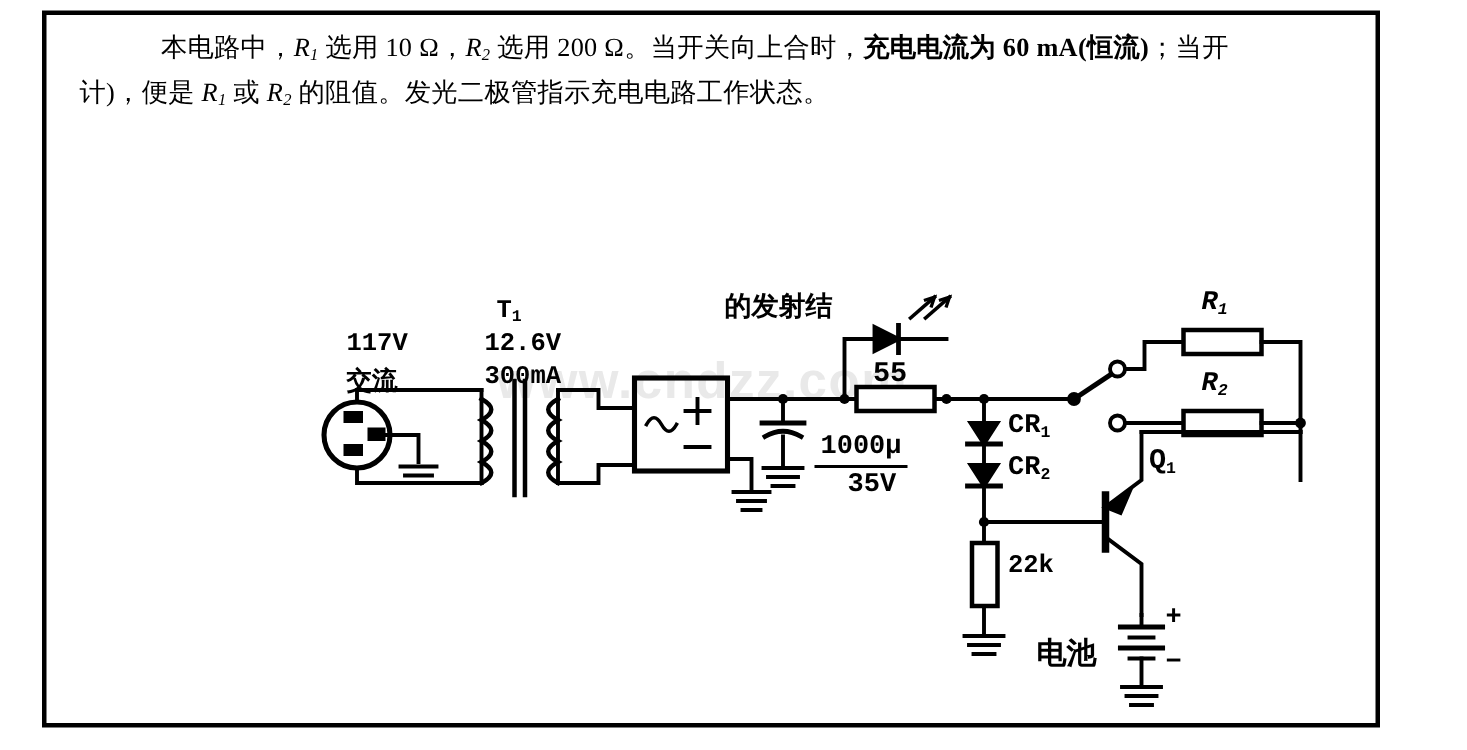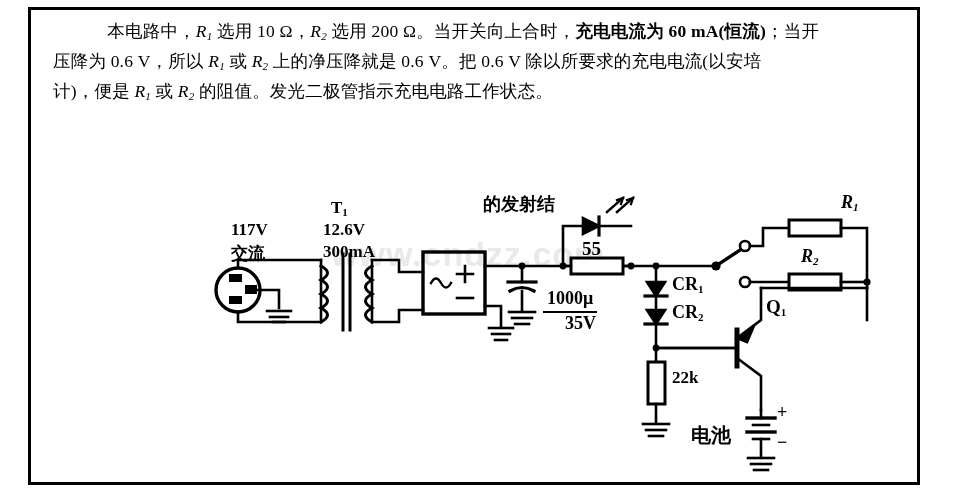--- a/index.html
+++ b/index.html
@@ -25,37 +25,34 @@
   #schem svg{display:block;}
 
   
   #wm{position:absolute;left:300px;top:225px;width:330px;height:40px;
       font-family:"Liberation Sans","DejaVu Sans",sans-serif;
       font-size:34px;color:#e9e9e9;letter-spacing:1px;
       font-weight:bold;pointer-events:none;}
 
   
   .lbl{position:absolute;white-space:nowrap;font-weight:bold;
-       font-family:Liberation Serif, serif;}
+       font-family:Liberation Mono, monospace;}
   .cjk{font-family:"Liberation Sans","DejaVu Sans",sans-serif;font-weight:bold;}
   .s{font-size:11px;vertical-align:-3px;}
 </style>
 </head>
 <body>
 
 <div id="root">
 
   <div id="frame">
 
     <div id="prose">
       <div class="pline first">
         &nbsp;&nbsp;&nbsp;&nbsp;本电路中，<span class="ital">R</span><span class="sub ital">1</span> 选用 10 Ω，<span class="ital">R</span><span class="sub ital">2</span> 选用 200 Ω。当开关向上合时，<span class="bold">充电电流为 60 mA(恒流)</span>；当开
-      </div>
-      <div class="pline">
-        压降为 0.6 V，所以 <span class="ital">R</span><span class="sub ital">1</span> 或 <span class="ital">R</span><span class="sub ital">2</span> 上的净压降就是 0.6 V。把 0.6 V 除以所要求的充电电流(以安培
       </div>
       <div class="pline">
         计)，便是 <span class="ital">R</span><span class="sub ital">1</span> 或 <span class="ital">R</span><span class="sub ital">2</span> 的阻值。发光二极管指示充电电路工作状态。
       </div>
     </div>
 
     <div id="wm">www.cndzz.com</div>
 
     <div id="schem">
       <svg width="886" height="315" viewBox="0 0 886 315">
@@ -212,21 +209,21 @@
 
       <div class="lbl" style="left:641px;top:104px;font-size:18px;">
         <span>CR</span><span class="s">1</span>
       </div>
       <div class="lbl" style="left:641px;top:132px;font-size:18px;">
         <span>CR</span><span class="s">2</span>
       </div>
 
       <div class="lbl" style="left:641px;top:198px;font-size:17px;">22k</div>
 
-      <div class="lbl ital" style="left:810px;top:22px;font-size:18px;">
+      <div class="lbl ital" style="left:770px;top:22px;font-size:18px;">
         <span>R</span><span class="s">1</span>
       </div>
       <div class="lbl ital" style="left:770px;top:76px;font-size:18px;">
         <span>R</span><span class="s">2</span>
       </div>
 
       <div class="lbl" style="left:735px;top:126px;font-size:19px;">
         <span>Q</span><span class="s">1</span>
       </div>
 

